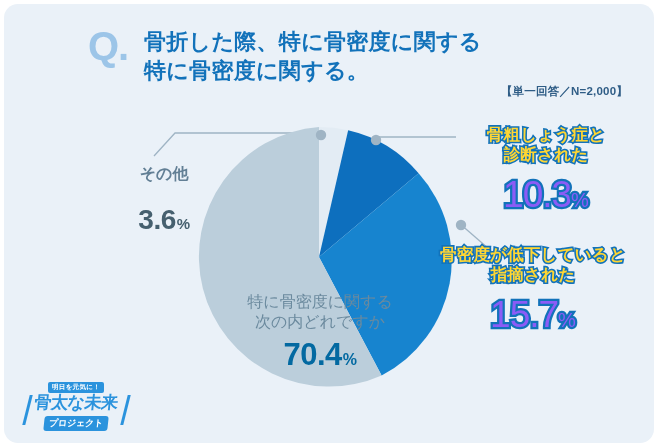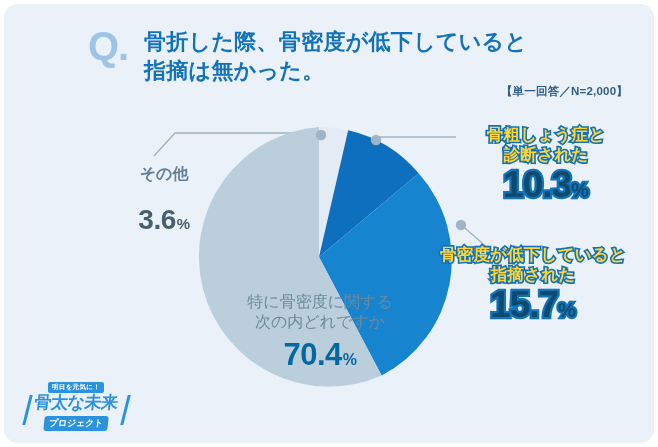--- a/index.html
+++ b/index.html
@@ -139,26 +139,26 @@
     font-size: 16.5px;
     font-weight: bold;
     color: #ffd633;
     -webkit-text-stroke: 3.2px #1272ba;
     paint-order: stroke fill;
     letter-spacing: 0.2px;
   }
   .callout .num {
     display: block;
     font-size: 37px;
-    font-weight: bold;
-    color: #0c4a6e;
+    font-weight: normal;
+    color: #8b5cf6;
     -webkit-text-stroke: 4.5px #1272ba;
     paint-order: stroke fill;
     letter-spacing: -1px;
-    margin-top: 2px;
+    margin-top: 12px;
     line-height: 1.05;
   }
   .callout .num .pct {
     font-size: 20px;
     letter-spacing: 0;
   }
 
   #callout-osteo { left: 442px; top: 120px; width: 200px; }
   #callout-density { left: 410px; top: 240px; width: 238px; text-align: center; }
 
@@ -214,22 +214,22 @@
   #slash-r { right: 2px; bottom: 6px; }
 </style>
 </head>
 <body>
 
 <div id="card">
 
   <div id="q-mark">Q.</div>
 
   <div id="title">
-    <span class="line">骨折した際、骨密度が低下していると</span>
-    <span class="line">指摘は無かった。</span>
+    <span class="line">骨折した際、特に骨密度に関する</span>
+    <span class="line">特に骨密度に関する。</span>
   </div>
 
   <div id="sample-note">【単一回答／N=2,000】</div>
 
   <div id="chart-area">
     <svg id="pie-svg" width="650" height="439" viewBox="0 0 650 439">
 
       <g>
         <polyline points="313,129 171,129 150,152" fill="none" stroke="#9fb4c4" stroke-width="1.3"></polyline>
         <line x1="369" y1="133" x2="452" y2="133" stroke="#9fb4c4" stroke-width="1.3"></line>

